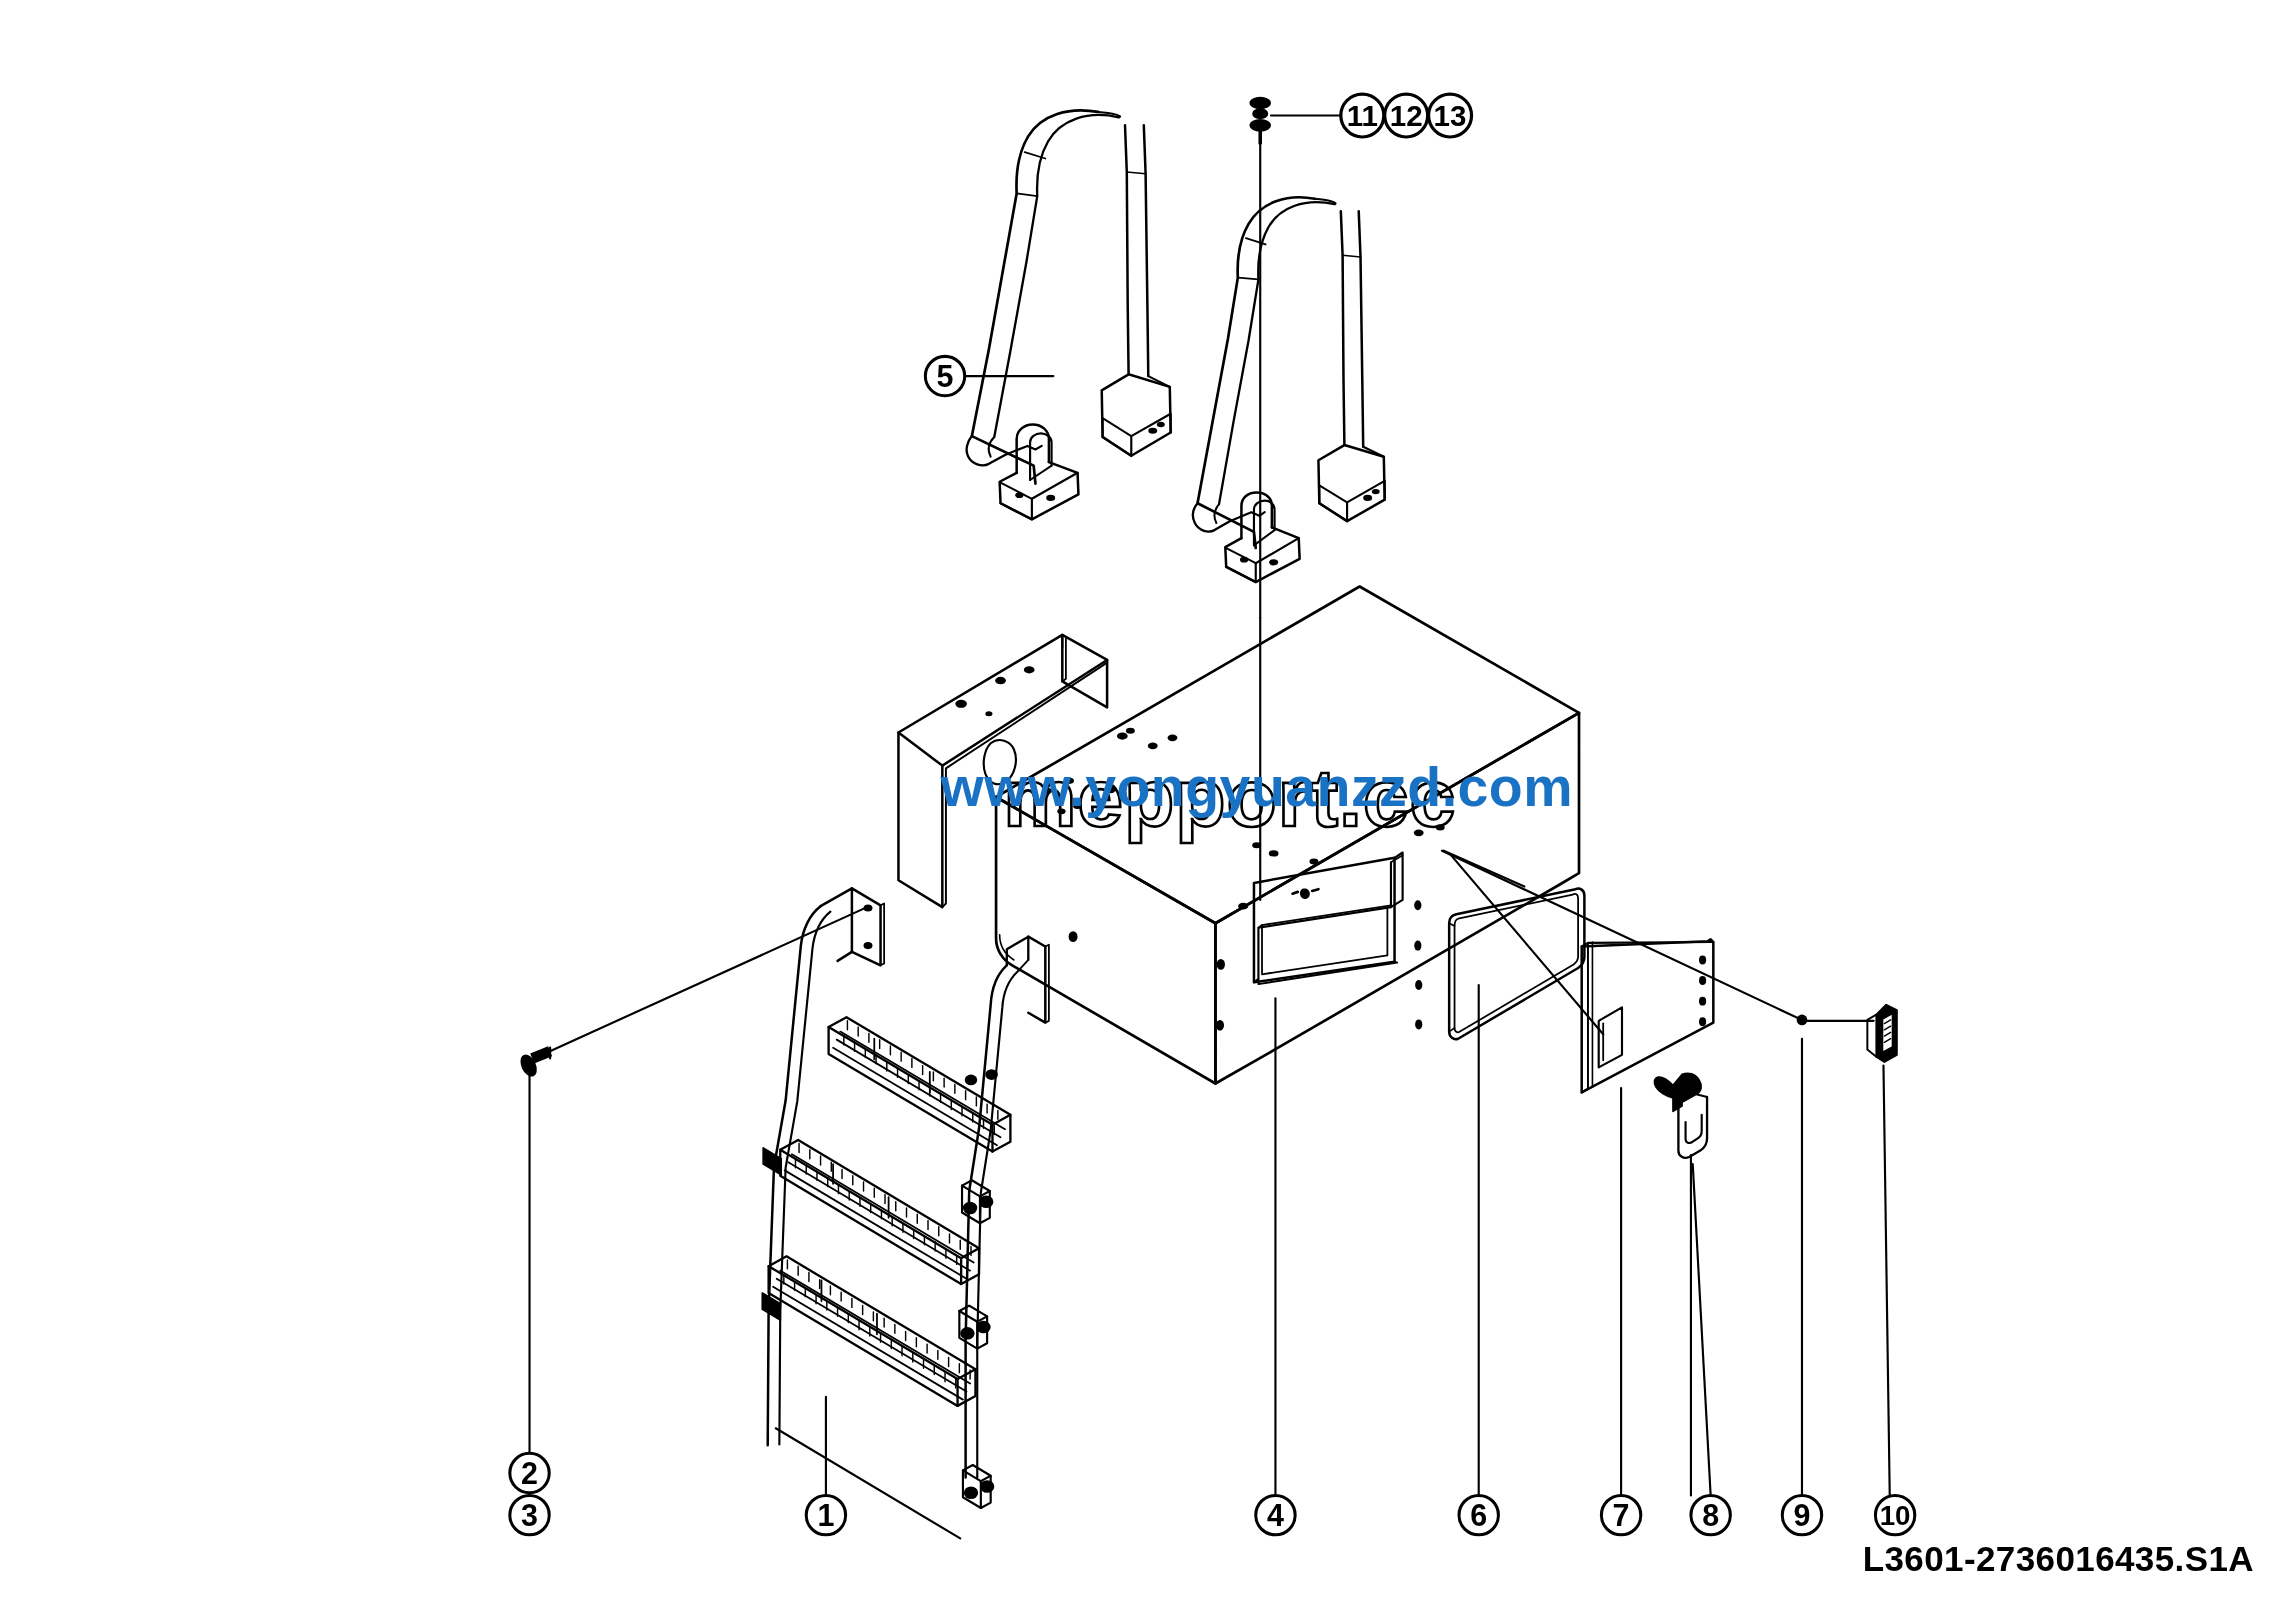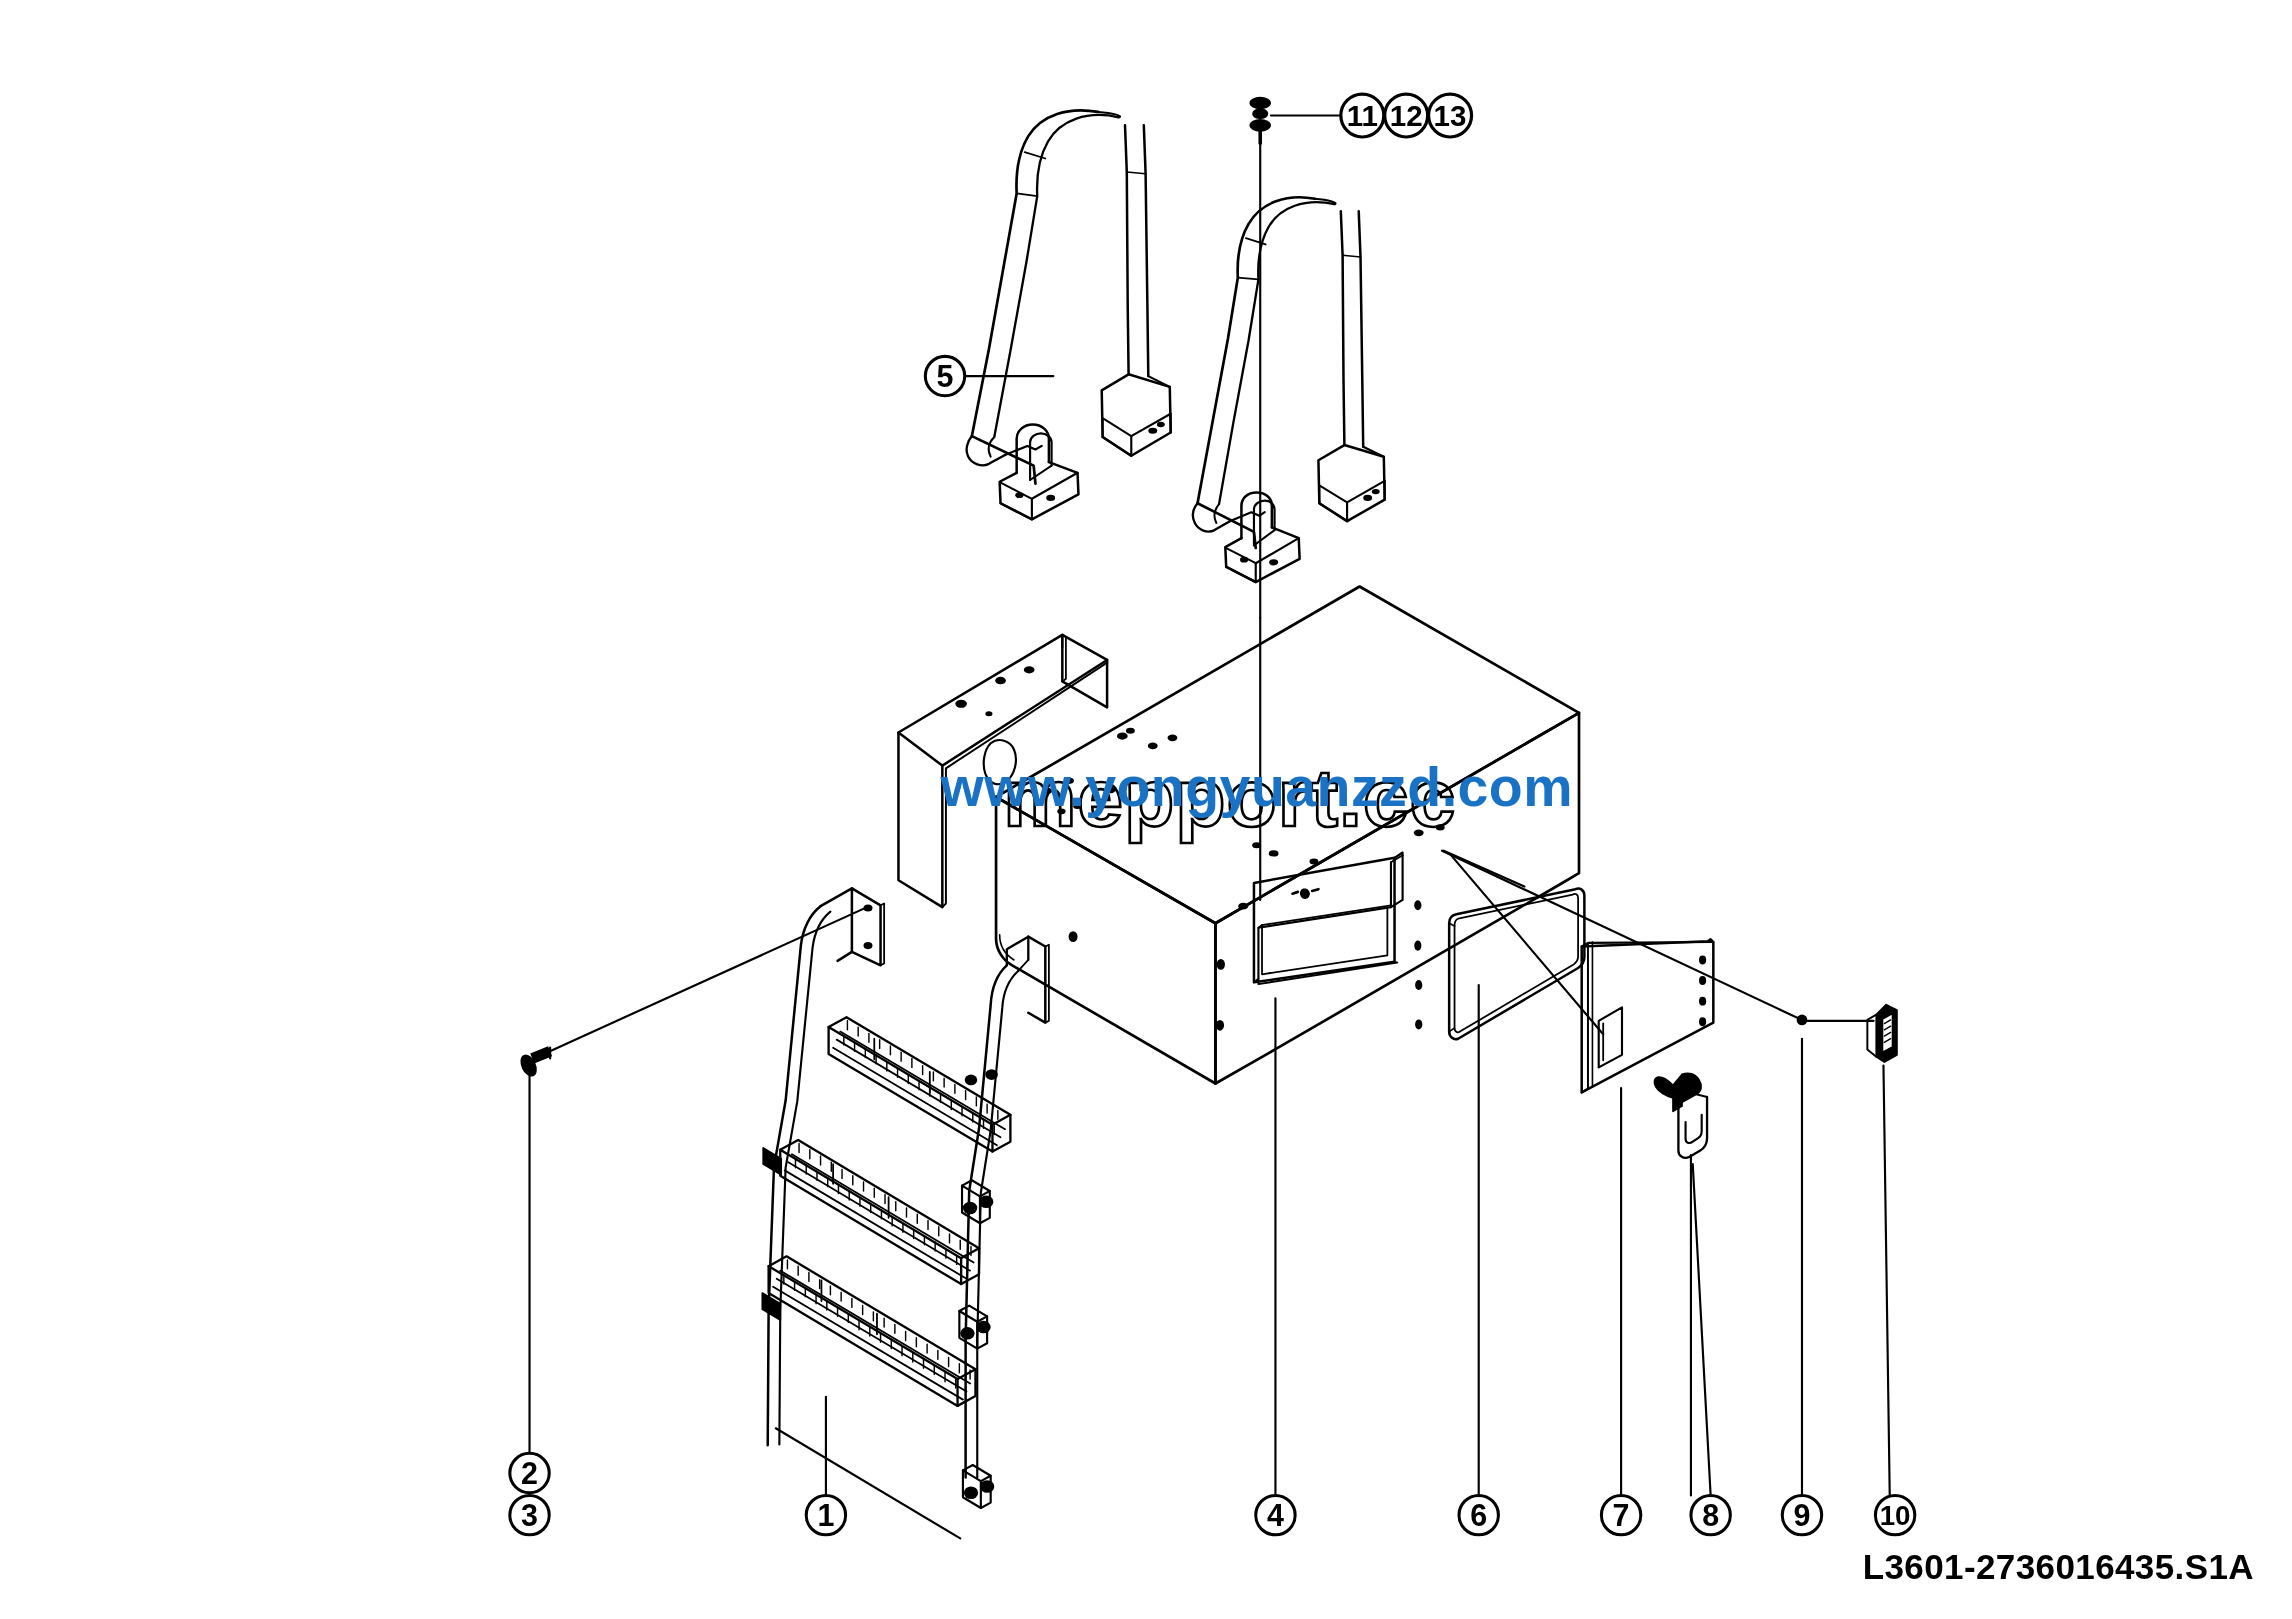--- a/index.html
+++ b/index.html
@@ -20,21 +20,21 @@
   #drawing {
     position: absolute;
     left: 0;
     top: 0;
     width: 2293px;
     height: 1619px;
   }
   .partnum {
     position: absolute;
     right: 39px;
-    bottom: 32px;
+    bottom: 40px;
     font-family: "Liberation Sans", sans-serif;
     font-size: 35px;
     font-weight: bold;
     letter-spacing: 0.4px;
     color: #000000;
     white-space: nowrap;
   }
   svg text.callout-num {
     font-family: "Liberation Sans", sans-serif;
     font-weight: bold;

